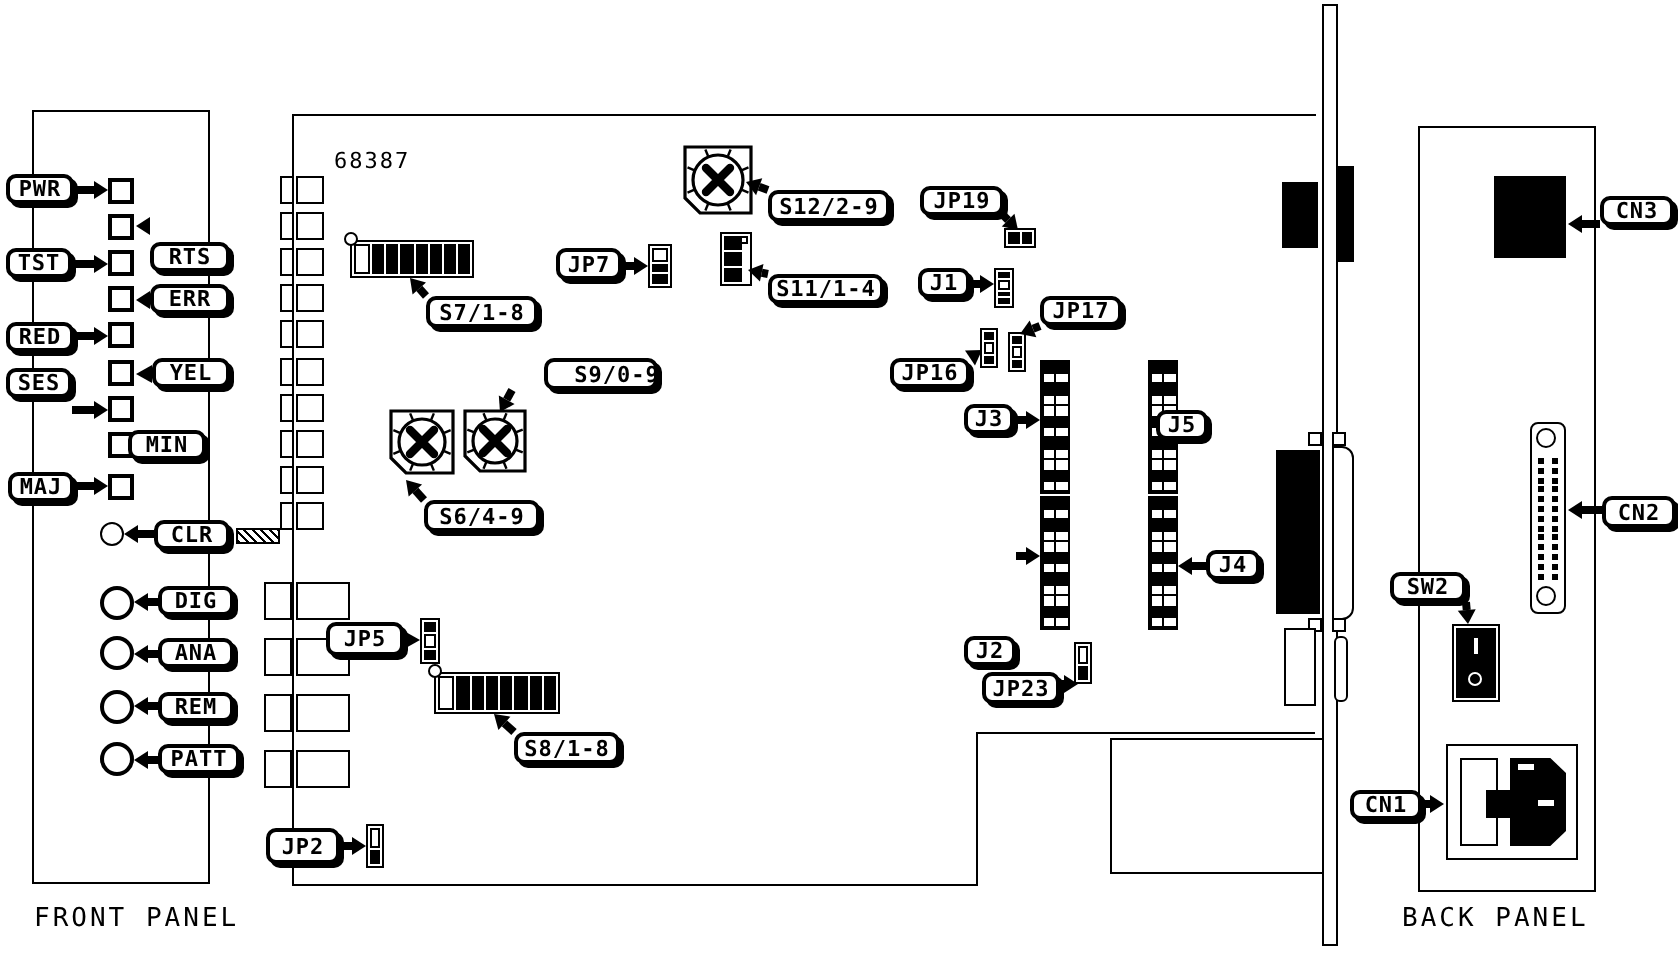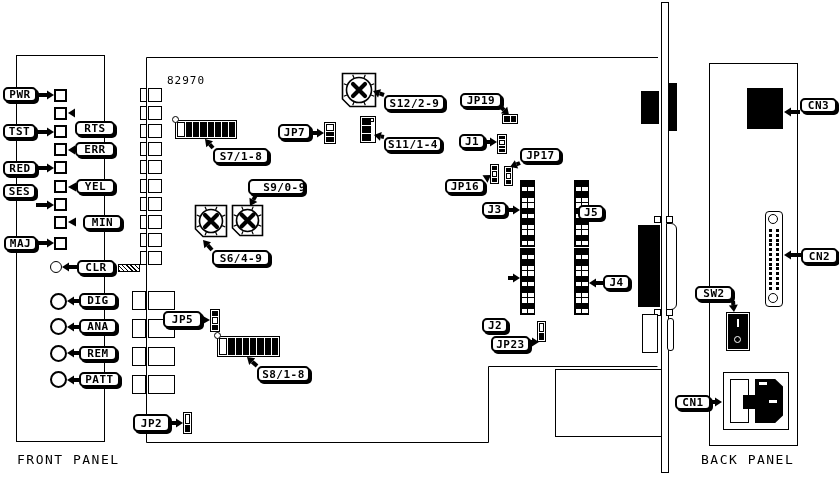--- a/index.html
+++ b/index.html
@@ -418,47 +418,47 @@
     </svg>
 
   <div id="label-layer">
       <div class="callout" style="left: 3px; top: 87px; width: 34px; height: 15px;">PWR</div>
       <div class="callout" style="left: 75px; top: 106px; width: 40px; height: 15px; margin-top: 15px;">RTS</div>
       <div class="callout" style="left: 3px; top: 124px; width: 33px; height: 15px;">TST</div>
       <div class="callout" style="left: 75px; top: 142px; width: 40px; height: 15px;">ERR</div>
       <div class="callout" style="left: 3px; top: 161px; width: 34px; height: 15px;">RED</div>
       <div class="callout" style="left: 76px; top: 179px; width: 39px; height: 15px;">YEL</div>
       <div class="callout" style="left: 3px; top: 184px; width: 33px; height: 15px;">SES</div>
-      <div class="callout" style="left: 83px; top: 215px; width: 39px; height: 15px;">MIN</div>
+      <div class="callout" style="left: 64px; top: 215px; width: 39px; height: 15px;">MIN</div>
       <div class="callout" style="left: 4px; top: 236px; width: 33px; height: 15px;">MAJ</div>
       <div class="callout" style="left: 77px; top: 260px; width: 38px; height: 15px;">CLR</div>
       <div class="callout" style="left: 79px; top: 293px; width: 38px; height: 15px;">DIG</div>
       <div class="callout" style="left: 79px; top: 319px; width: 38px; height: 15px;">ANA</div>
       <div class="callout" style="left: 79px; top: 346px; width: 38px; height: 15px;">REM</div>
       <div class="callout" style="left: 79px; top: 372px; width: 41px; height: 15px;">PATT</div>
       <div class="callout" style="left: 213px; top: 148px; width: 56px; height: 16px;">S7/1-8</div>
       <div class="callout" style="left: 278px; top: 124px; width: 33px; height: 16px;">JP7</div>
       <div class="callout" style="left: 384px; top: 95px; width: 61px; height: 16px;">S12/2-9</div>
       <div class="callout" style="left: 460px; top: 93px; width: 42px; height: 15px;">JP19</div>
       <div class="callout" style="left: 384px; top: 137px; width: 58px; height: 15px;">S11/1-4</div>
       <div class="callout" style="left: 459px; top: 134px; width: 26px; height: 15px;">J1</div>
       <div class="callout" style="left: 445px; top: 179px; width: 40px; height: 15px;">JP16</div>
       <div class="callout" style="left: 520px; top: 148px; width: 41px; height: 15px;">JP17</div>
-      <div class="callout" style="left: 248px; top: 179px; width: 57px; height: 16px; padding-left: 16px;">S9/0-9</div>
+      <div class="callout" style="left: 272px; top: 179px; width: 57px; height: 16px; padding-left: 16px;">S9/0-9</div>
       <div class="callout" style="left: 212px; top: 250px; width: 58px; height: 16px;">S6/4-9</div>
       <div class="callout" style="left: 482px; top: 202px; width: 25px; height: 15px;">J3</div>
       <div class="callout" style="left: 482px; top: 270px; width: 26px; height: 15px; margin-top: 48px;">J2</div>
       <div class="callout" style="left: 578px; top: 205px; width: 26px; height: 15px;">J5</div>
       <div class="callout" style="left: 603px; top: 275px; width: 27px; height: 15px;">J4</div>
       <div class="callout" style="left: 163px; top: 311px; width: 39px; height: 17px;">JP5</div>
       <div class="callout" style="left: 257px; top: 366px; width: 53px; height: 16px;">S8/1-8</div>
       <div class="callout" style="left: 491px; top: 336px; width: 39px; height: 16px;">JP23</div>
       <div class="callout" style="left: 133px; top: 414px; width: 37px; height: 18px;">JP2</div>
       <div class="callout" style="left: 800px; top: 98px; width: 37px; height: 15px;">CN3</div>
       <div class="callout" style="left: 801px; top: 248px; width: 37px; height: 16px;">CN2</div>
       <div class="callout" style="left: 695px; top: 286px; width: 38px; height: 15px;">SW2</div>
       <div class="callout" style="left: 675px; top: 395px; width: 36px; height: 15px;">CN1</div>
     </div>
 
   <div class="caption" style="left:17px;top:452px;">FRONT PANEL</div>
   <div class="caption" style="left:701px;top:452px;">BACK PANEL</div>
-  <div id="board-number">82970</div>
+  <div id="board-number">68387</div>
 </div>
 
 </body></html>

